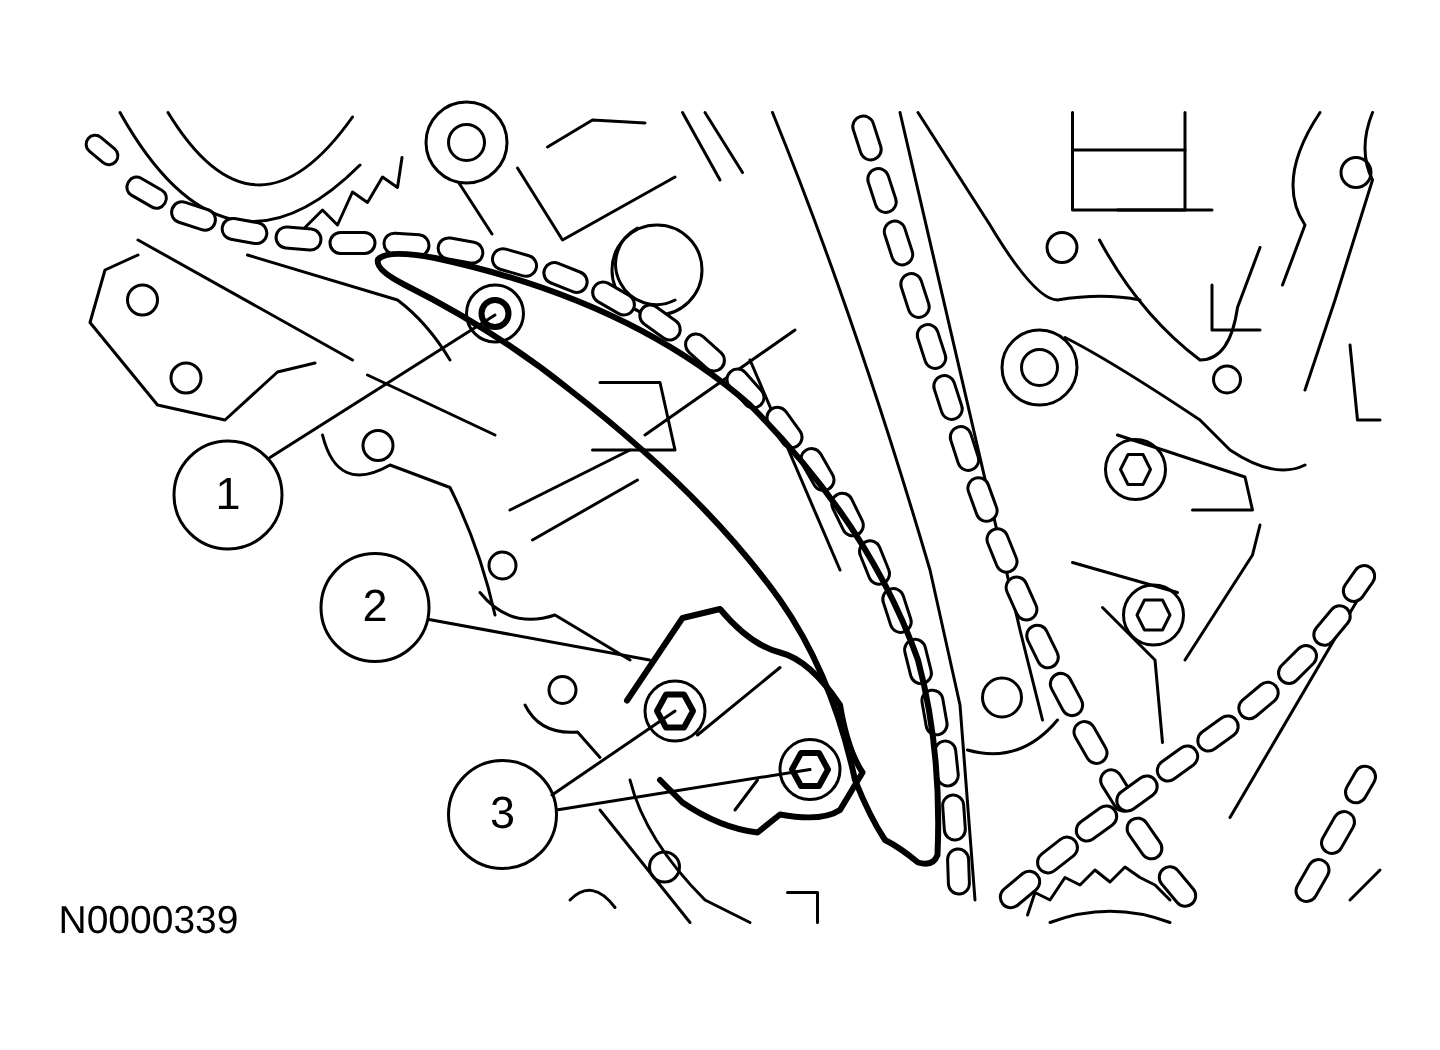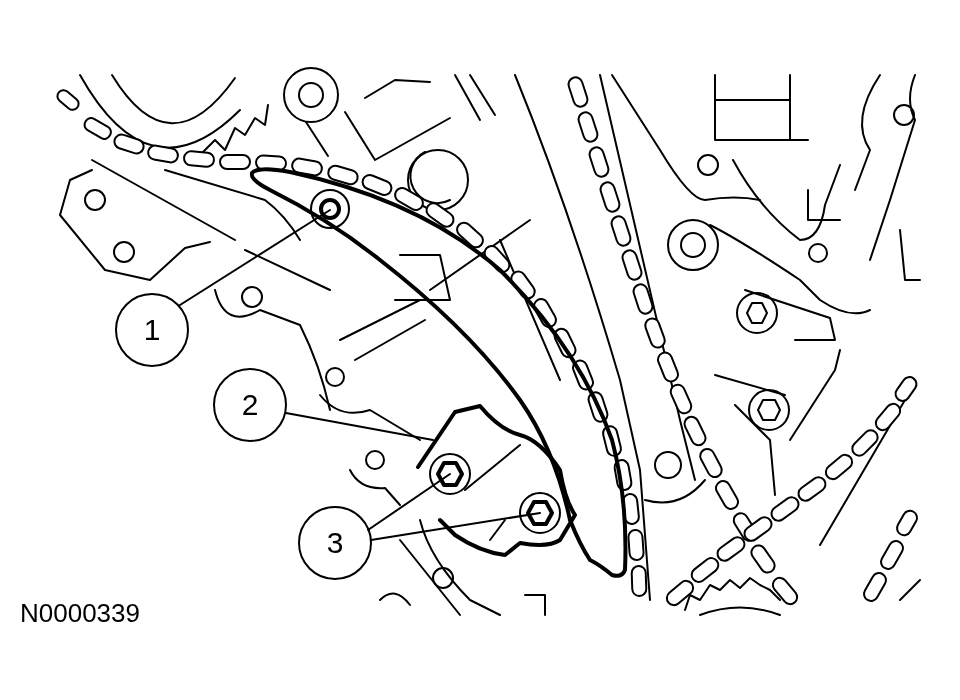--- a/index.html
+++ b/index.html
@@ -2,21 +2,21 @@
 <html><head>
 <meta charset="utf-8">
 <style>
   html,body{margin:0;padding:0;background:#fff;}
   body{width:960px;height:700px;position:relative;overflow:hidden;font-family:"Liberation Sans",sans-serif;}
   #diagram{position:absolute;left:0;top:0;}
   .ln{fill:none;stroke:#000;stroke-width:2;stroke-linecap:round;stroke-linejoin:round;}
   .thick{fill:none;stroke:#000;stroke-width:4;stroke-linecap:round;stroke-linejoin:round;}
   .link{fill:#fff;stroke:#000;stroke-width:2;}
   .callout-label{position:absolute;width:72px;height:72px;line-height:72px;text-align:center;font-size:30px;color:#000;}
-  #figure-id{position:absolute;left:20px;top:598px;font-size:26px;color:#000;letter-spacing:0px;}
+  #figure-id{position:absolute;left:39px;top:598px;font-size:26px;color:#000;letter-spacing:0px;}
 </style>
 </head>
 <body>
 
 <svg id="diagram" width="960" height="700" viewBox="0 0 960 700" xmlns="http://www.w3.org/2000/svg">
   <g>
 
     <path class="ln" d="M80,75 Q150,200 240,110"></path>
     <path class="ln" d="M112,75 Q170,170 235,78"></path>
     <path class="ln" d="M200,155 L215,140 225,150 235,128 245,135 255,118 265,125 268,105"></path>

